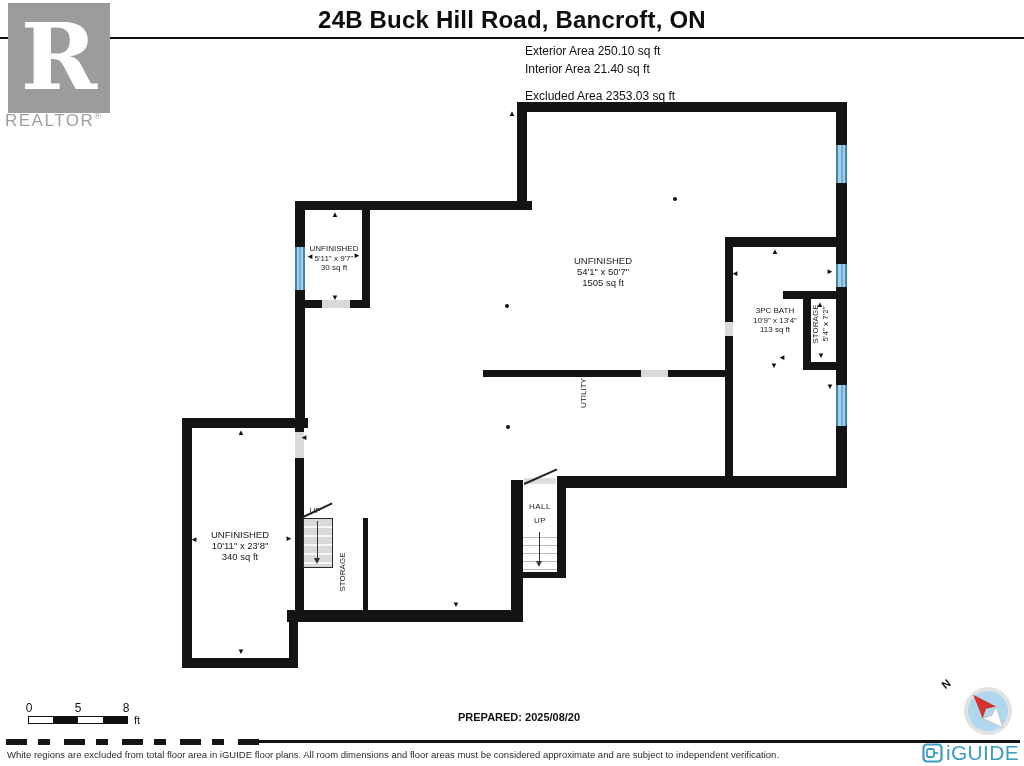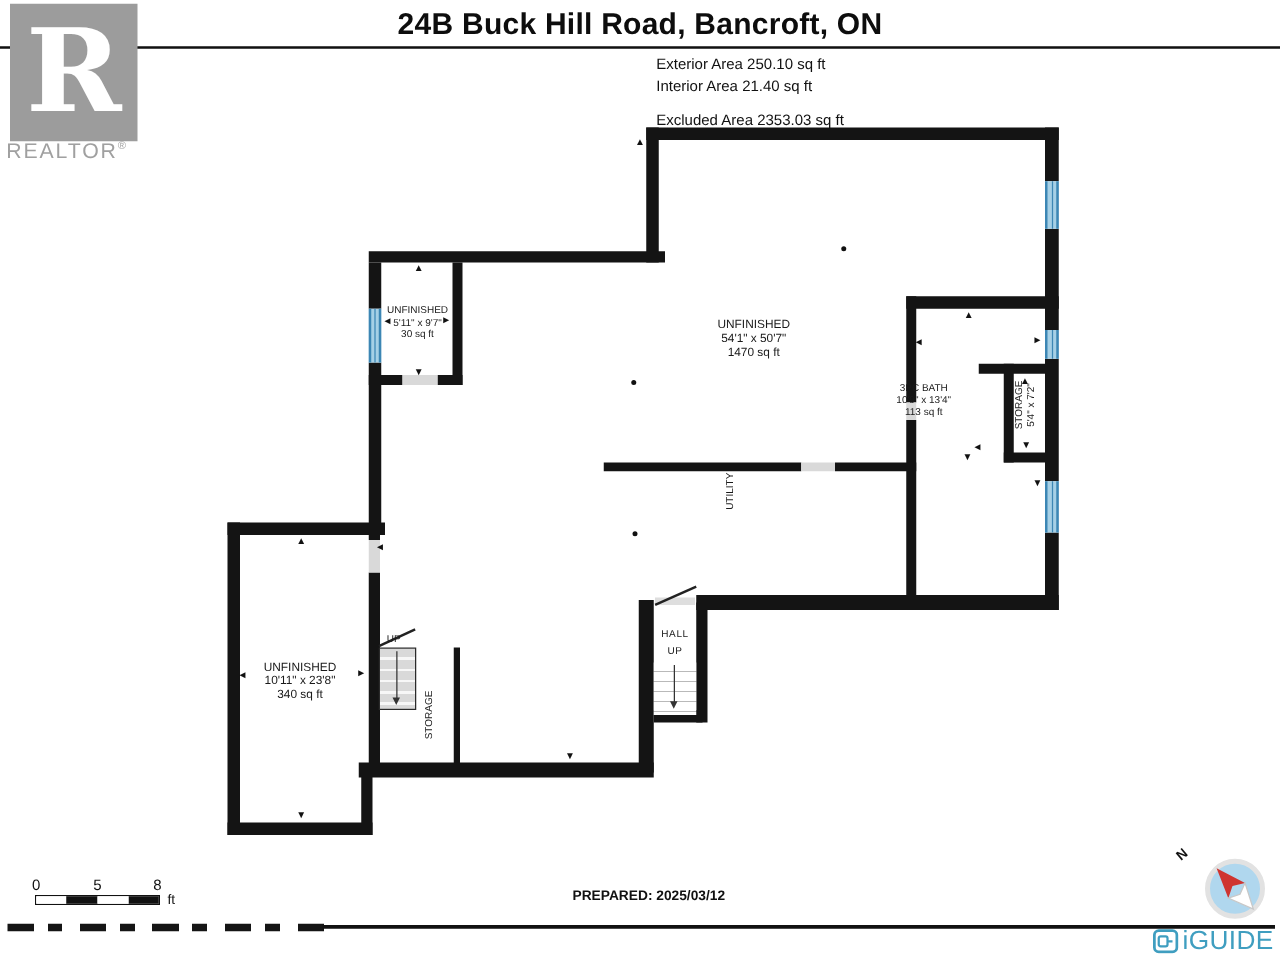--- a/index.html
+++ b/index.html
@@ -114,23 +114,23 @@
   <div class="room-label" style="left:540px;top:521px;letter-spacing:0.5px">UP</div>
 
   <div class="room-label" style="left:334px;top:258px">
     <span style="display:block">UNFINISHED</span>
     <span style="display:block">5'11" x 9'7"</span>
     <span style="display:block">30 sq ft</span>
   </div>
   <div class="room-label big" style="left:603px;top:271px">
     <span style="display:block">UNFINISHED</span>
     <span style="display:block">54'1" x 50'7"</span>
-    <span style="display:block">1470 sq ft</span>
-  </div>
-  <div class="room-label" style="left:739px;top:320px">
+    <span style="display:block">1505 sq ft</span>
+  </div>
+  <div class="room-label" style="left:775px;top:320px">
     <span style="display:block">3PC BATH</span>
     <span style="display:block">10'9" x 13'4"</span>
     <span style="display:block">113 sq ft</span>
   </div>
   <div class="room-label big" style="left:240px;top:545px">
     <span style="display:block">UNFINISHED</span>
     <span style="display:block">10'11" x 23'8"</span>
     <span style="display:block">340 sq ft</span>
   </div>
   <div class="room-label rot" style="left:820px;top:324px">
@@ -168,33 +168,34 @@
   <div class="scale-tick" style="left:72px;width:12px">5</div>
   <div class="scale-tick" style="left:117px;width:18px">8</div>
   <div class="scale-bar">
     <div class="scale-seg" style="left:0;width:24px;background:#fff"></div>
     <div class="scale-seg" style="left:24px;width:25px;background:#111"></div>
     <div class="scale-seg" style="left:49px;width:25px;background:#fff"></div>
     <div class="scale-seg" style="left:74px;width:24px;background:#111"></div>
   </div>
   <div class="scale-unit">ft</div>
 
-  <div class="prepared">PREPARED: 2025/03/12</div>
+  <div class="prepared">PREPARED: 2025/08/20</div>
 
   <div class="north-label">N</div>
   <svg class="abs" style="left:960px;top:683px" width="56" height="56">
     <circle cx="28" cy="28" r="22" fill="#b0d7ee" stroke="#e2e2e2" stroke-width="4"></circle>
     <g transform="rotate(-42 28 28)">
       <polygon points="28,6 37,30 28,25 19,30" fill="#cf3430"></polygon>
       <polygon points="28,50 37,30 28,34 19,30" fill="#ffffff" stroke="#c8c8c8" stroke-width="1"></polygon>
     </g>
   </svg>
 
   <div class="footer-dashes"></div>
   <div class="footer-line"></div>
+  <div class="disclaimer">White regions are excluded from total floor area in iGUIDE floor plans. All room dimensions and floor areas must be considered approximate and are subject to independent verification.</div>
   <svg class="abs" style="left:922px;top:743px" width="21" height="20">
     <rect x="1.5" y="1.5" width="18" height="17" rx="3.5" fill="none" stroke="#3f9ec0" stroke-width="2.2"></rect>
     <rect x="5" y="6" width="7" height="8" rx="1.5" fill="none" stroke="#3f9ec0" stroke-width="1.8"></rect>
     <line x1="12" y1="10" x2="16" y2="10" stroke="#3f9ec0" stroke-width="1.8"></line>
   </svg>
   <div class="iguide-text">iGUIDE</div>
 
 </div>
 
 </body></html>

